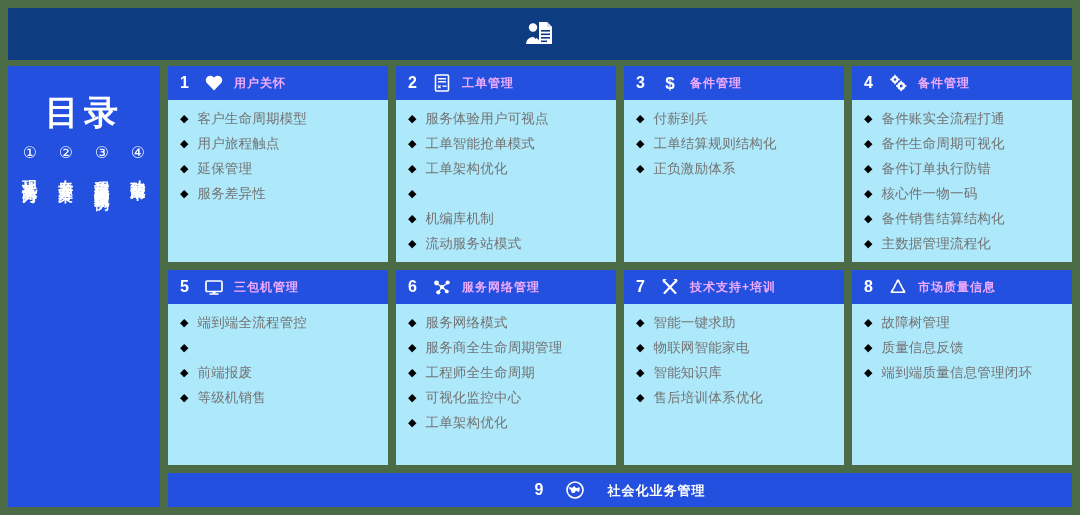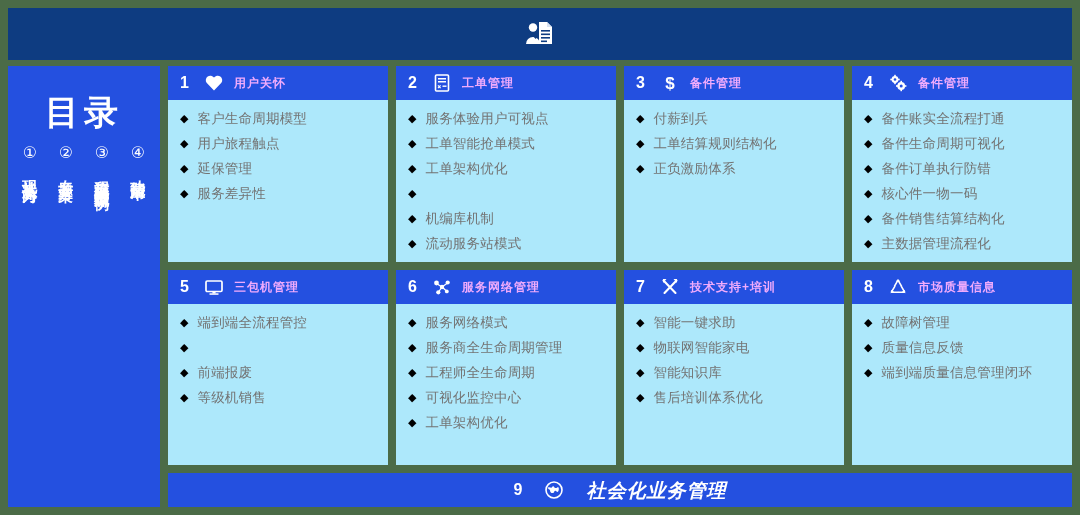--- a/index.html
+++ b/index.html
@@ -184,25 +184,24 @@
   }
   .footer .f-num {
     color: #ffffff;
     font-size: 16px;
     font-weight: bold;
     line-height: 1;
   }
   .footer .f-ic { width: 20px; height: 20px; display: flex; }
   .footer .f-title {
     color: #ffffff;
-    font-size: 19px;
+    font-size: 13px;
     font-weight: bold;
     letter-spacing: 1px;
     line-height: 1;
-    font-style: italic;
   }
 </style>
 </head>
 <body>
 
 <div class="titlebar">
   <span class="tb-icon">
     <svg viewBox="0 0 34 34" width="34" height="34" aria-hidden="true">
       <circle cx="10" cy="10.5" r="4.2" fill="#ffffff"></circle>
       <path d="M3 27 a7 7 0 0 1 14 0 z" fill="#ffffff"></path>

